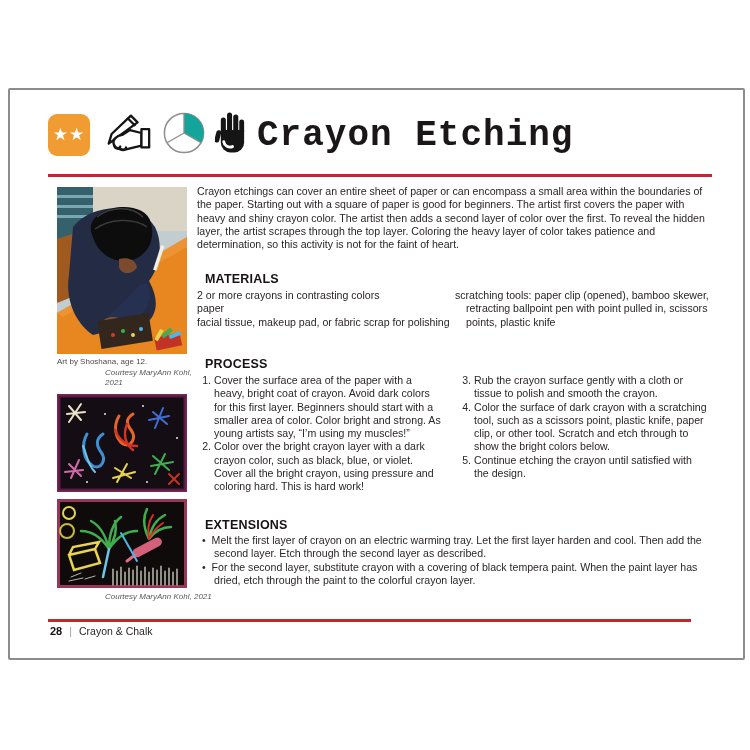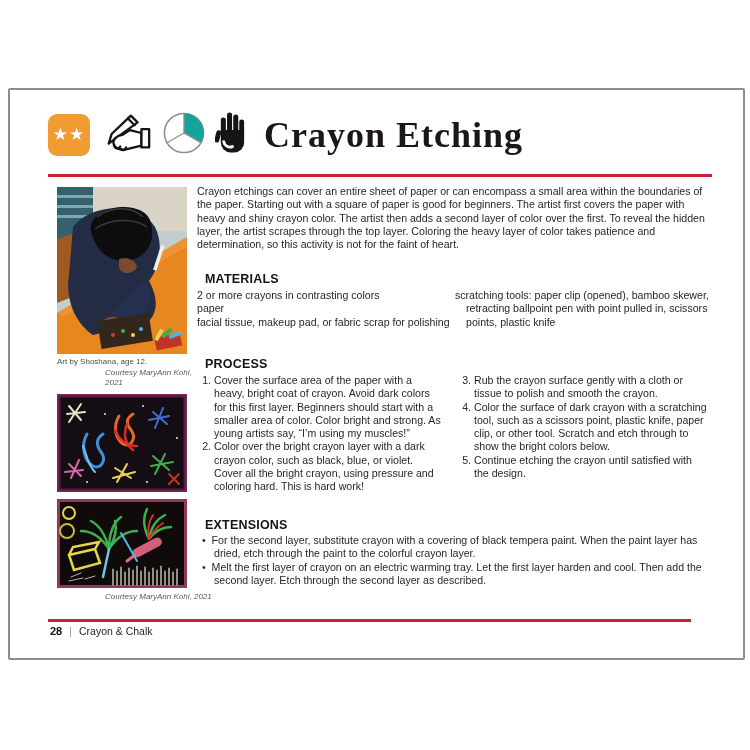--- a/index.html
+++ b/index.html
@@ -11,22 +11,22 @@
   }
   
   .header-row { position:absolute; left:38px; top:20px; height:50px; display:flex; align-items:center; }
   .badge-stars {
     width:42px; height:42px; background:#f19b33; border-radius:9px;
     display:flex; align-items:center; justify-content:center; margin-right:11px;
   }
   .badge-stars span { color:#fff; font-size:17px; letter-spacing:1px; line-height:1; padding-bottom:2px; }
   .hicon { margin-right:9px; display:block; }
   .page-title {
-    font-family:Liberation Serif, serif; font-weight:bold; font-size:36px;
-    color:#1b1617; letter-spacing:1px; margin-left:7px; white-space:nowrap;
+    font-family:Liberation Mono, monospace; font-weight:bold; font-size:36px;
+    color:#1b1617; letter-spacing:1px; margin-left:0; white-space:nowrap;
   }
   .rule-red { position:absolute; left:38px; top:84px; width:664px; height:3px; background:#c4262e; }
   
   .photo { position:absolute; left:47px; width:130px; overflow:hidden; }
   .photo svg { display:block; width:100%; height:100%; }
   .photo1 { top:97px;  height:167px; }
   .photo2 { top:304px; height:98px; }
   .photo3 { top:409px; height:89px; }
   .cap  { position:absolute; left:47px; width:145px; font-size:8px; color:#4c4c4c; line-height:10.5px; }
   .cap1 { top:267px; }
@@ -234,22 +234,22 @@
       <li>Color over the bright crayon layer with a dark crayon color, such as black, blue, or violet. Cover all the bright crayon, using pressure and coloring hard. This is hard work!</li>
     </ol>
     <ol class="steps steps-right body-txt" start="3">
       <li>Rub the crayon surface gently with a cloth or tissue to polish and smooth the crayon.</li>
       <li>Color the surface of dark crayon with a scratching tool, such as a scissors point, plastic knife, paper clip, or other tool. Scratch and etch through to show the bright colors below.</li>
       <li>Continue etching the crayon until satisfied with the design.</li>
     </ol>
 
     <h2 class="sec-head h-extensions">EXTENSIONS</h2>
     <ul class="ext-list body-txt">
+      <li>Melt the first layer of crayon on an electric warming tray. Let the first layer harden and cool. Then add the second layer. Etch through the second layer as described.</li>
       <li>For the second layer, substitute crayon with a covering of black tempera paint. When the paint layer has dried, etch through the paint to the colorful crayon layer.</li>
-      <li>Melt the first layer of crayon on an electric warming tray. Let the first layer harden and cool. Then add the second layer. Etch through the second layer as described.</li>
     </ul>
 
     <div class="footer-rule"></div>
     <div class="footer-row">
       <span class="footer-num">28</span>
       <span class="footer-div">|</span>
       <span>Crayon &amp; Chalk</span>
     </div>
 
   </div>

